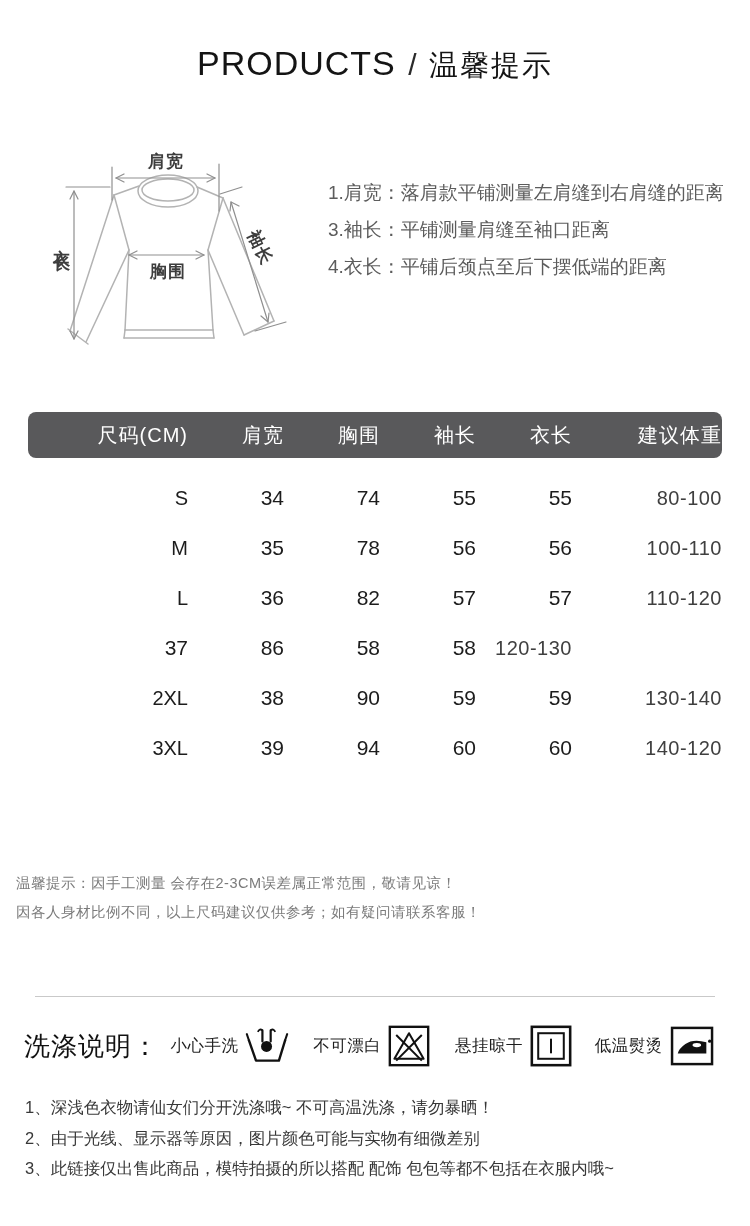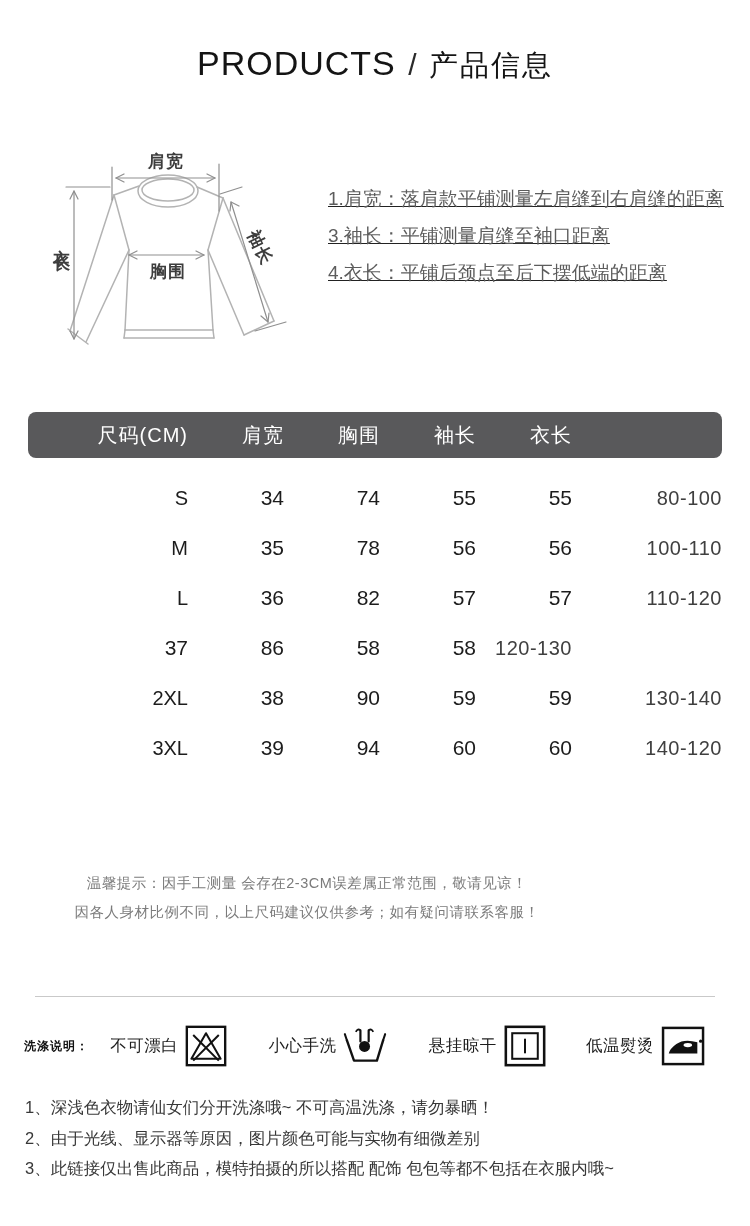--- a/index.html
+++ b/index.html
@@ -18,58 +18,58 @@
   
   .diagram { position:absolute; top:138px; left:52px; width:290px; height:230px; }
   .diagram svg { position:absolute; top:0; left:0; }
   .dia-label { position:absolute; font-size:17px; font-weight:700; color:#3d3d3d; letter-spacing:1px; white-space:nowrap; }
   .lbl-shoulder { top:12px; left:96px; }
   .lbl-chest { top:122px; left:98px; }
   .lbl-length { top:98px; left:-2px; writing-mode:vertical-rl; letter-spacing:4px; }
   .lbl-sleeve { top:98px; left:190px; transform:rotate(64deg); }
 
   
-  .instructions { position:absolute; top:180px; left:328px; width:415px;text-decoration:underline; }
+  .instructions { position:absolute; top:174px; left:328px; width:415px; }
   .inst-line { font-size:19px; color:#5c5c5c; line-height:37px; white-space:nowrap; letter-spacing:0; }
 
   
   .size-table { position:absolute; top:412px; left:28px; width:694px; }
   .tgrid { display:grid; grid-template-columns:160px 96px 96px 96px 96px 150px; align-items:center; text-align:right; }
   .thead { height:46px; border-radius:8px; color:#fff; font-size:20px; font-weight:500; letter-spacing:1px; }
   .tbody { margin-top:15px; }
   .tr { height:50px; }
   .td { font-size:21px; color:#1c1c1c; font-weight:400; }
   .td.c0 { font-size:20px; }
   .td.weight { font-size:20px; font-weight:400; color:#3f3f3f; font-stretch:condensed; letter-spacing:0.5px; }
 
   
-  .tips { position:absolute; top:869px; left:3px; width:608px; text-align:center; }
+  .tips { position:absolute; top:869px; left:16px; width:608px; }
   .tip-line { font-size:14.5px; color:#7b7b7b; line-height:29px; letter-spacing:0.5px; }
 
   
   .divider { position:absolute; top:996px; left:35px; width:680px; height:1px; background:#c9c9c9; }
 
   
   .care-row { position:absolute; top:1018px; left:24px; width:702px; height:56px; display:flex; align-items:center; }
-  .care-heading { font-size:12px; font-weight:700; color:#111; letter-spacing:1px; flex:0 0 auto; }
+  .care-heading { font-size:26px; font-weight:400; color:#111; letter-spacing:1px; flex:0 0 auto; }
   .care-item { flex:1 1 0; display:flex; align-items:center; justify-content:center; gap:7px; }
   .care-label { font-size:16.5px; color:#1d1d1d; letter-spacing:0.5px; }
   .care-icon { display:inline-flex; align-items:center; }
 
   
   .notes { position:absolute; top:1092px; left:25px; width:710px; }
   .note-line { font-size:16.5px; color:#383838; line-height:30.5px; white-space:nowrap; }
 </style>
 </head>
 <body>
 
 <div class="title-wrap">
   <span class="title-en">PRODUCTS</span>
   <span class="title-sep">/</span>
-  <span class="title-zh">产品信息</span>
+  <span class="title-zh">温馨提示</span>
 </div>
 
 <div class="diagram">
   <svg width="290" height="230" viewBox="0 0 290 230">
     <g stroke="#b3b3b3" stroke-width="1.5" fill="none" stroke-linejoin="round" stroke-linecap="round">
 
       <ellipse cx="116" cy="53" rx="30" ry="16"></ellipse>
       <ellipse cx="116" cy="52" rx="26" ry="11"></ellipse>
 
       <path d="M62,57 L87,48"></path>
@@ -126,20 +126,21 @@
     <div class="inst-line">4.衣长：平铺后颈点至后下摆低端的距离</div>
   </div>
 
 <div class="size-table">
   <div class="tgrid thead" style="background: rgb(89, 89, 91);">
       <div class="th">尺码(CM)</div>
       <div class="th">肩宽</div>
       <div class="th">胸围</div>
       <div class="th">袖长</div>
       <div class="th">衣长</div>
+      <div class="th">建议体重</div>
     </div>
   <div class="tbody">
       <div class="tgrid tr">
         <div class="td c0">S</div>
         <div class="td">34</div>
         <div class="td">74</div>
         <div class="td">55</div>
         <div class="td">55</div>
         <div class="td weight">80-100</div>
       </div>
@@ -189,42 +190,42 @@
     <div class="tip-line">温馨提示：因手工测量 会存在2-3CM误差属正常范围，敬请见谅！</div>
     <div class="tip-line">因各人身材比例不同，以上尺码建议仅供参考；如有疑问请联系客服！</div>
   </div>
 
 <div class="divider"></div>
 
 <div class="care-row">
   <span class="care-heading">洗涤说明：</span>
   <div style="display:flex; flex:1 1 auto;">
       <div class="care-item">
-        <span class="care-label">不可漂白</span>
-        <span class="care-icon">
-          <svg width="42" height="42" viewBox="0 0 46 46">
-            <rect x="2" y="2" width="42" height="42" fill="none" stroke="#111" stroke-width="2.6"></rect>
-            <path d="M23,9 L39,37 L7,37 Z" fill="none" stroke="#111" stroke-width="2.2" stroke-linejoin="round"></path>
-            <path d="M9,11 L37,39 M37,11 L9,39" stroke="#111" stroke-width="2.2"></path>
-          </svg>
-        </span>
-      </div>
-      <div class="care-item">
         <span class="care-label">小心手洗</span>
         <span class="care-icon">
           <svg width="44" height="40" viewBox="0 0 48 40">
             <path d="M4,13 L12,36 L37,36 L44,13" fill="none" stroke="#111" stroke-width="2.6" stroke-linejoin="round"></path>
             <path d="M4,13 L2,7 M44,13 L46,7" stroke="#111" stroke-width="2.2" fill="none" stroke-linecap="round"></path>
             <path d="M19,3 L19,15 M28,3 L28,15" stroke="#111" stroke-width="2.4" fill="none" stroke-linecap="round"></path>
             <path d="M19,3 q-3,-2.5 -5,1.5 M28,3 q3,-2.5 5,1.5" fill="none" stroke="#111" stroke-width="2"></path>
             <circle cx="23.5" cy="20.5" r="6" fill="#111"></circle>
           </svg>
         </span>
       </div>
       <div class="care-item">
+        <span class="care-label">不可漂白</span>
+        <span class="care-icon">
+          <svg width="42" height="42" viewBox="0 0 46 46">
+            <rect x="2" y="2" width="42" height="42" fill="none" stroke="#111" stroke-width="2.6"></rect>
+            <path d="M23,9 L39,37 L7,37 Z" fill="none" stroke="#111" stroke-width="2.2" stroke-linejoin="round"></path>
+            <path d="M9,11 L37,39 M37,11 L9,39" stroke="#111" stroke-width="2.2"></path>
+          </svg>
+        </span>
+      </div>
+      <div class="care-item">
         <span class="care-label">悬挂晾干</span>
         <span class="care-icon">
           <svg width="42" height="42" viewBox="0 0 46 46">
             <rect x="2" y="2" width="42" height="42" fill="none" stroke="#111" stroke-width="2.8"></rect>
             <rect x="9" y="9" width="28" height="28" fill="none" stroke="#111" stroke-width="2.2"></rect>
             <line x1="23" y1="15" x2="23" y2="31" stroke="#111" stroke-width="2.2"></line>
           </svg>
         </span>
       </div>
       <div class="care-item">

